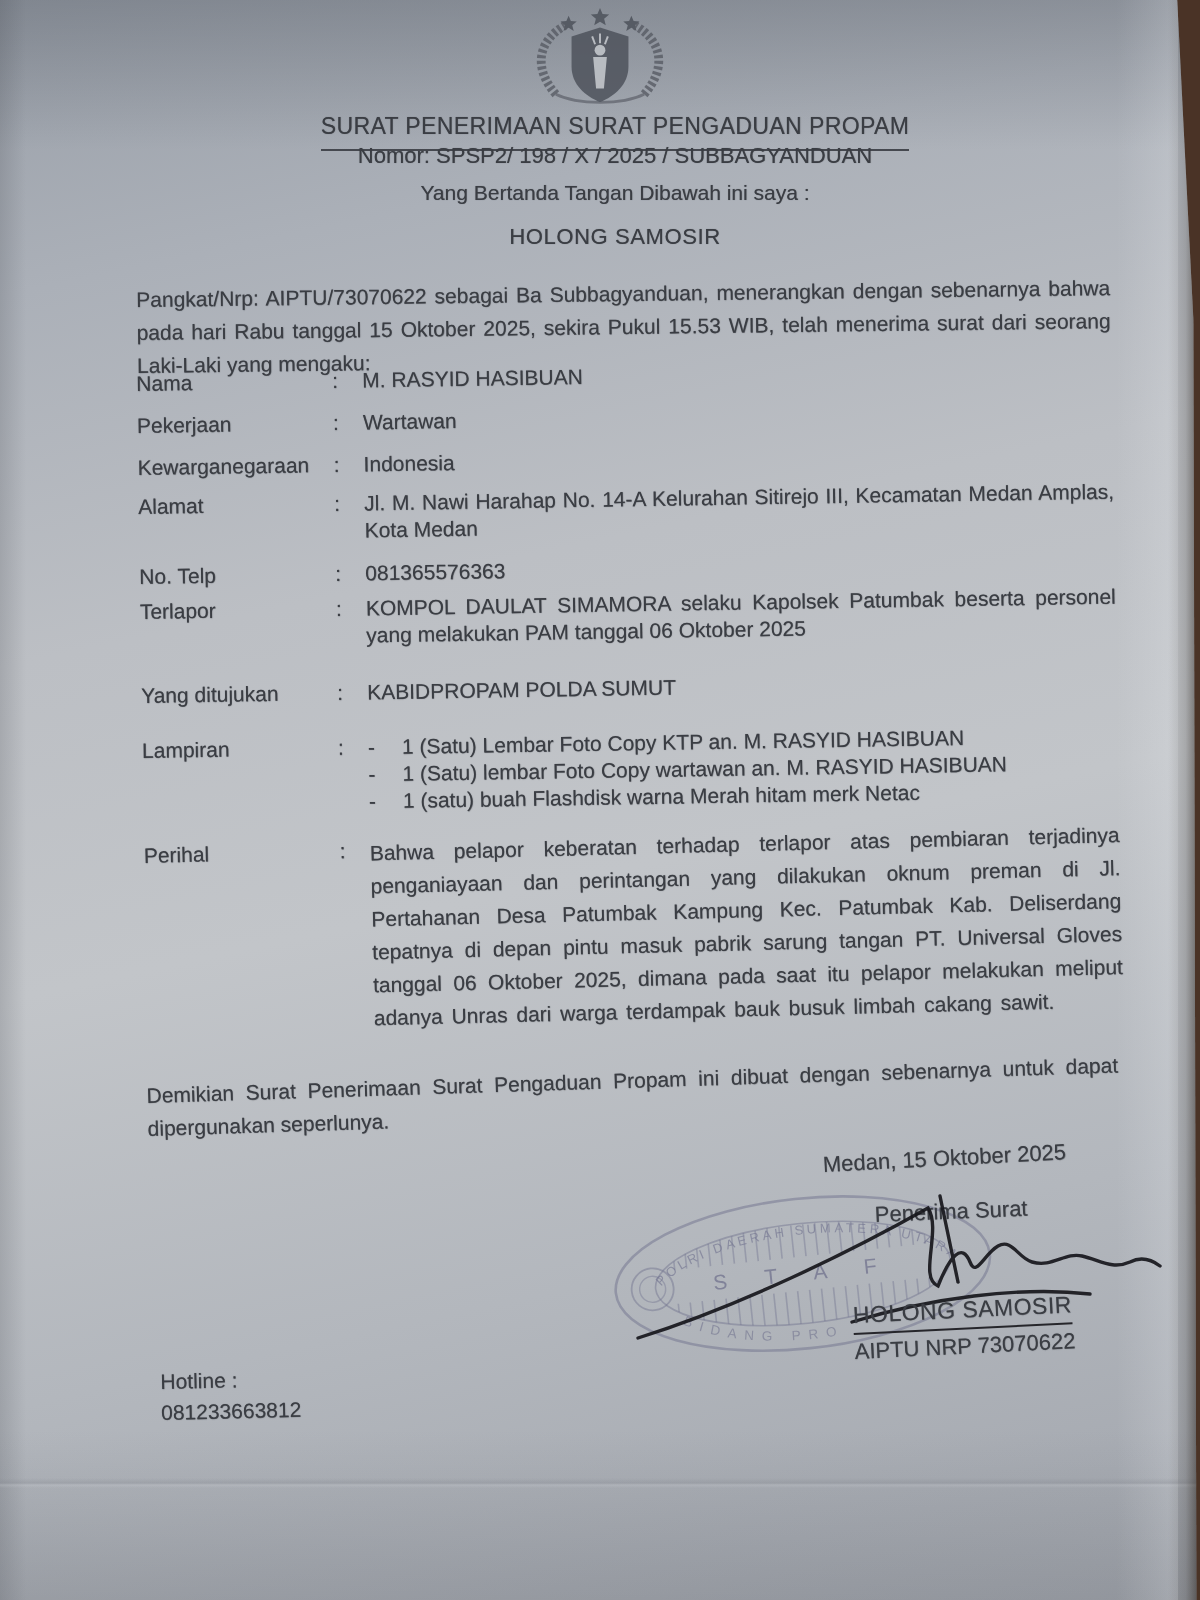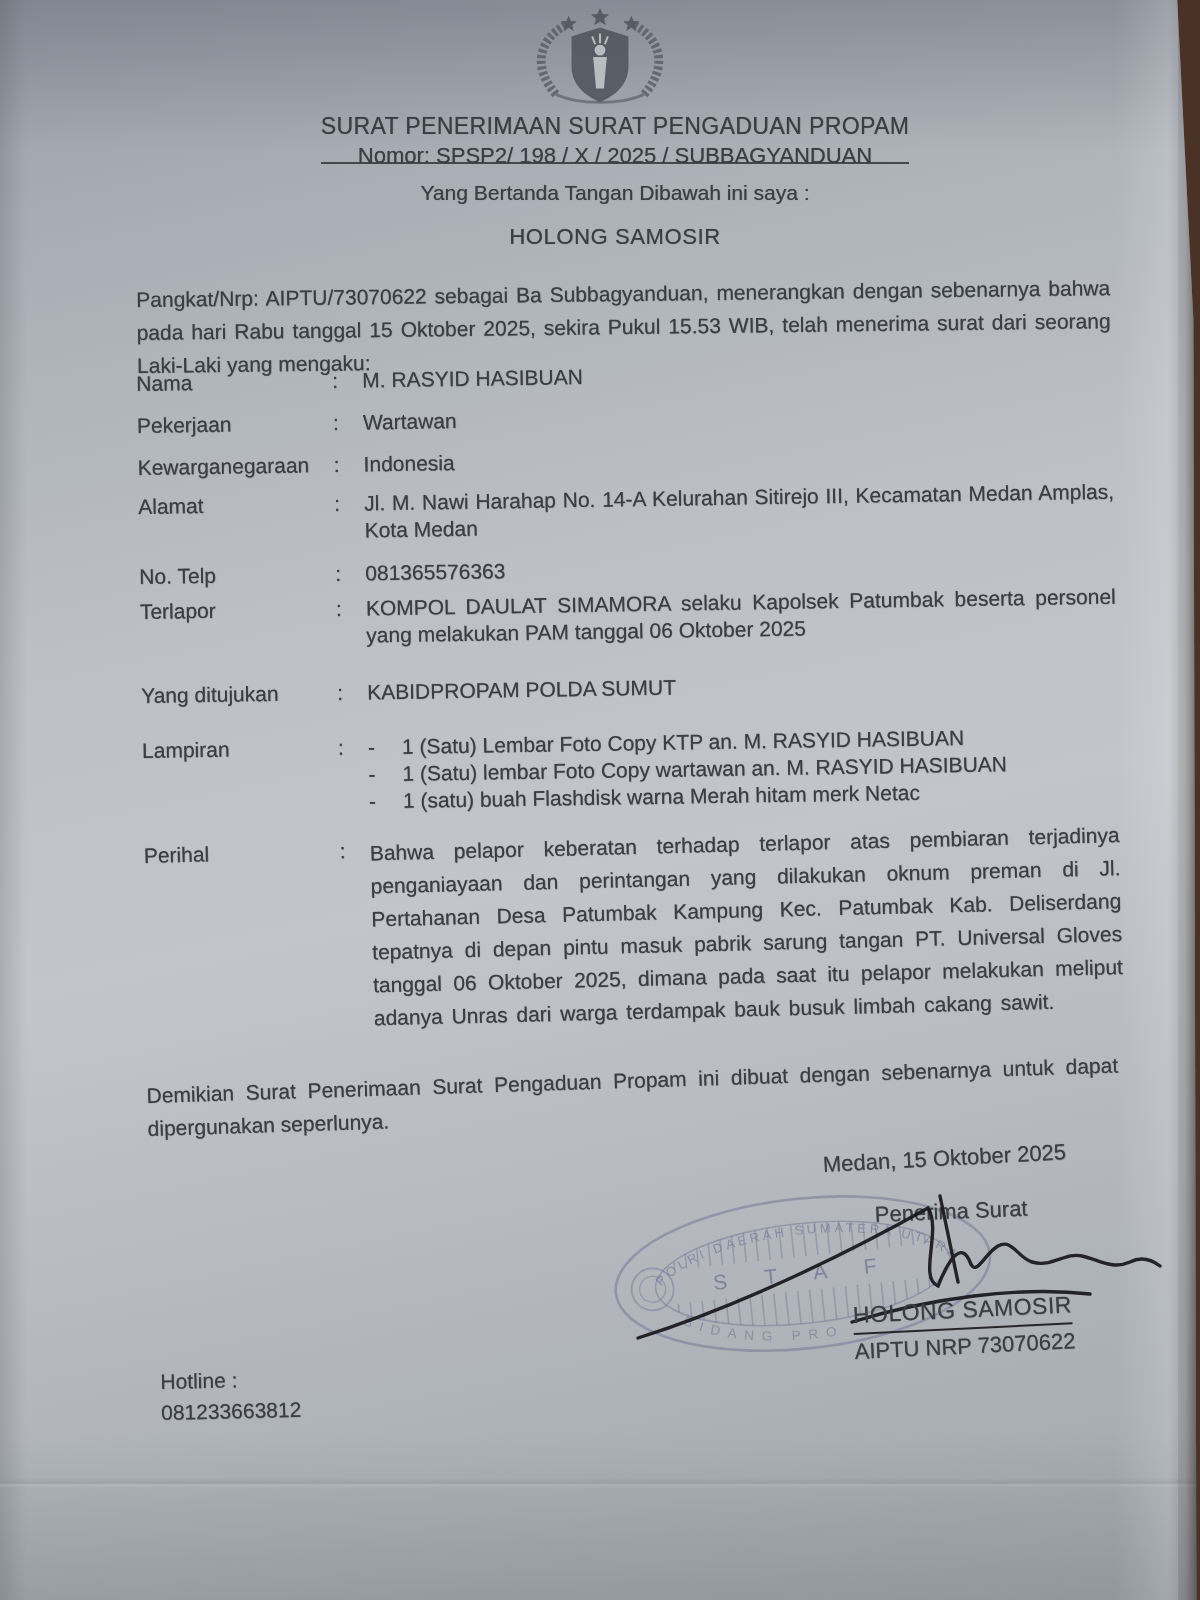--- a/index.html
+++ b/index.html
@@ -30,21 +30,21 @@
     font-size:21px;
     line-height:33px;
     color:#3a3d43;
     text-shadow:0.3px 0.3px 0.8px rgba(55,58,64,.65);
   }
   .center{left:0;width:1230px;text-align:center;}
 
   .logo{position:absolute;left:516px;top:6px;width:168px;height:102px;}
 
   .doc-title{top:110px;font-size:23px;letter-spacing:.4px;}
-  .doc-title span{display:inline-block;border-bottom:2px solid #45484f;padding-bottom:19px;}
+  .doc-title span{display:inline-block;border-bottom:2px solid #45484f;padding-bottom:6px;}
   .doc-number{top:139px;font-size:22px;}
   .doc-intro{top:176px;}
   .doc-officer{top:220px;font-size:22px;letter-spacing:.6px;}
 
   .opening{top:262px;left:136px;width:974px;text-align:justify;transform:rotate(-.7deg);transform-origin:top left;}
 
   .fields{top:370px;left:136px;width:976px;transform:rotate(-.9deg);transform-origin:top left;}
   .frow{display:flex;align-items:flex-start;line-height:27px;margin-bottom:15px;}
   .flabel{width:196px;flex:none;}
   .fcolon{width:30px;flex:none;}

